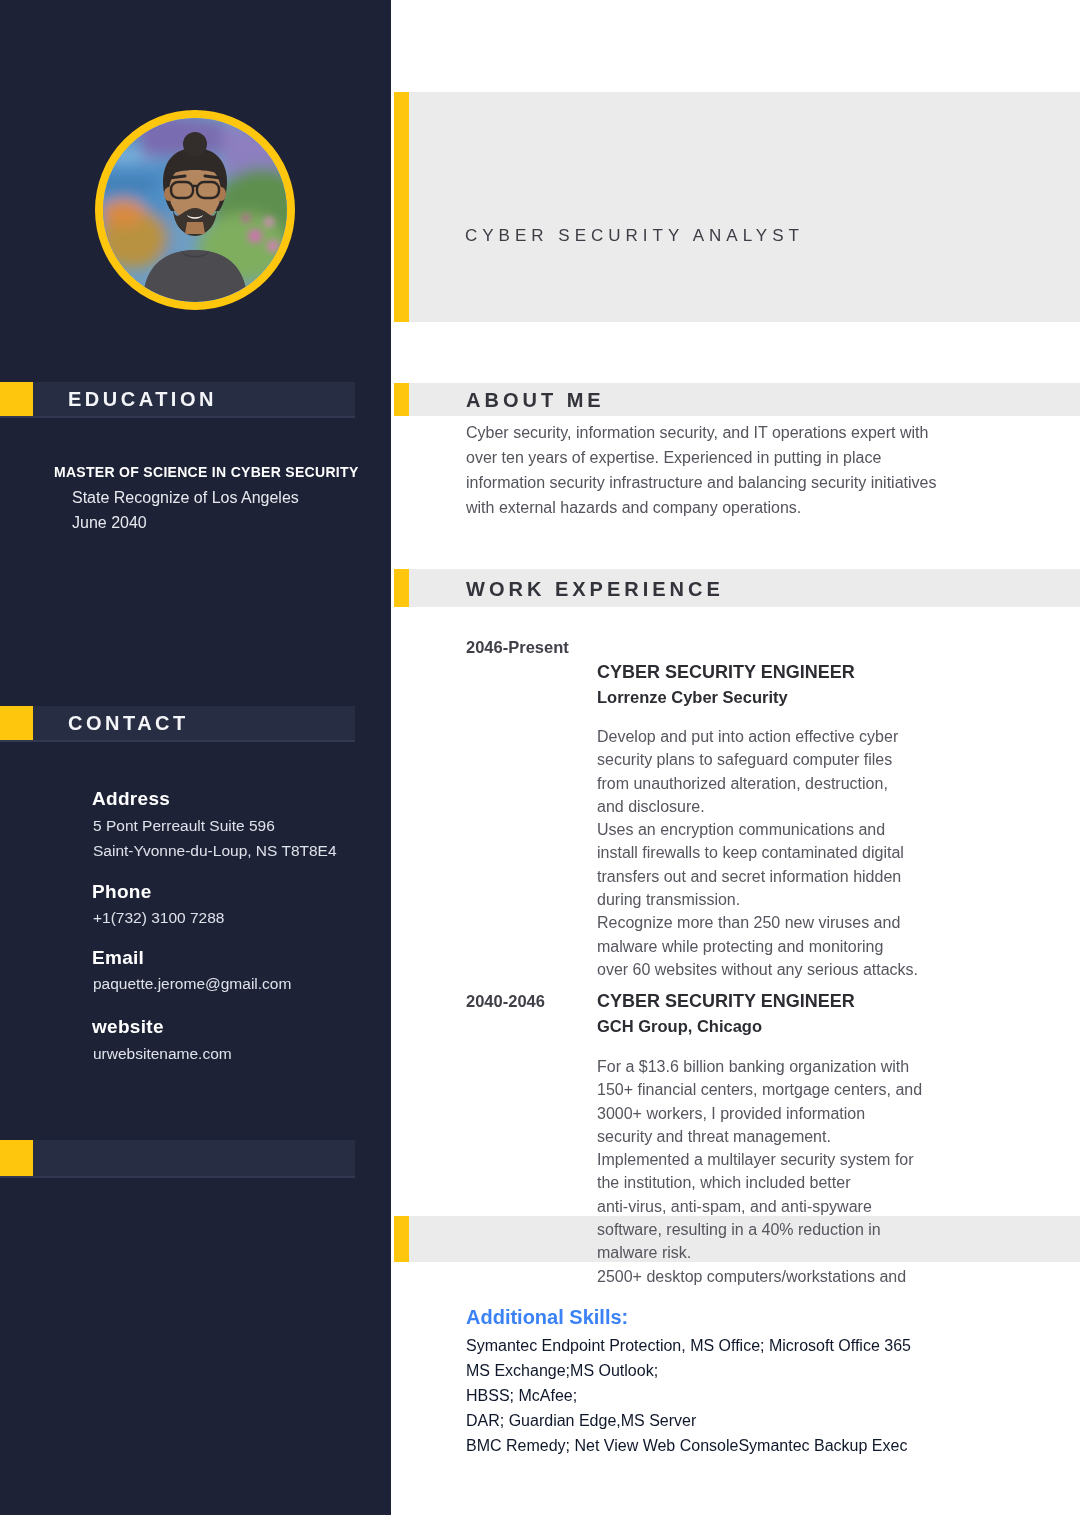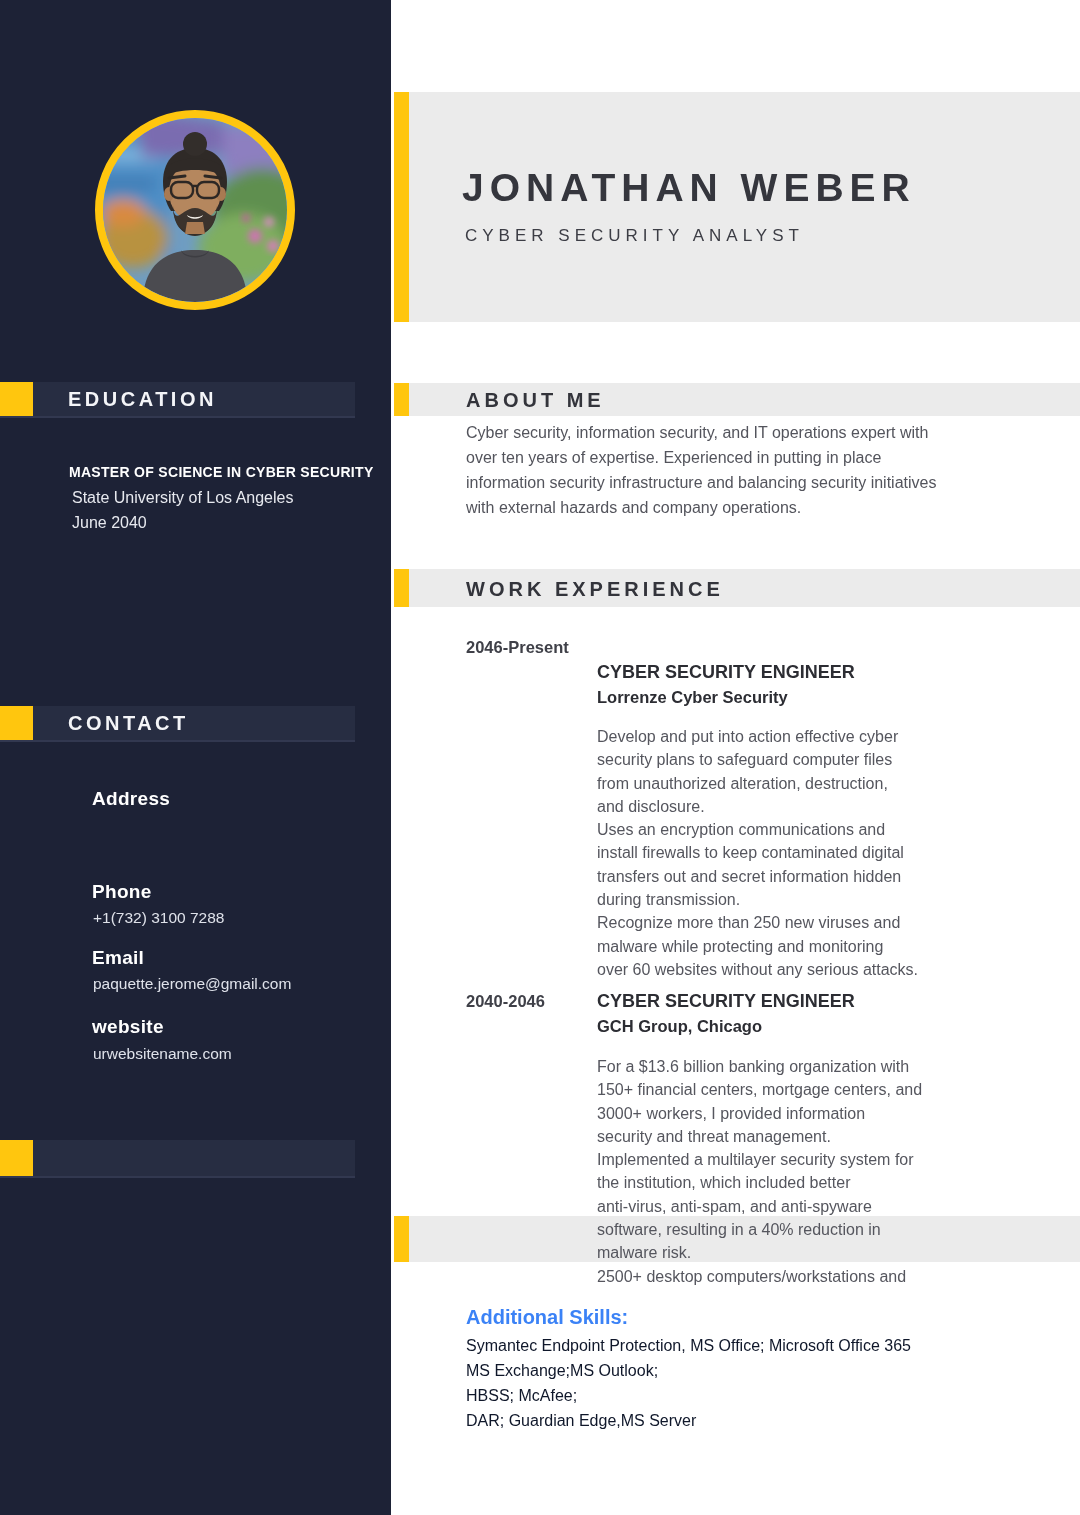--- a/index.html
+++ b/index.html
@@ -18,21 +18,21 @@
   .side-band{position:absolute;left:0;width:355px;height:34px;background:#272d42;border-bottom:2px solid #323850;}
   .side-band .yellow-sq{position:absolute;left:0;top:0;width:33px;height:34px;background:#ffc60e;}
   .side-band .band-title{
     position:absolute;left:68px;top:0;height:34px;line-height:34px;
     color:#f4f5f8;font-size:20px;font-weight:700;letter-spacing:3.5px;white-space:nowrap;
   }
   .edu-band{top:382px;}
   .contact-band{top:706px;}
   .empty-band{top:1140px;height:36px;}
   .empty-band .yellow-sq{height:36px;}
-  .degree{position:absolute;left:69px;top:464px;width:320px;color:#ffffff;font-size:14px;font-weight:700;letter-spacing:.3px;white-space:nowrap;}
+  .degree{position:absolute;left:54px;top:464px;width:320px;color:#ffffff;font-size:14px;font-weight:700;letter-spacing:.3px;white-space:nowrap;}
   .school{position:absolute;left:72px;top:489px;color:#e7e9ef;font-size:16px;}
   .edu-date{position:absolute;left:72px;top:514px;color:#e7e9ef;font-size:16px;}
   .contact-item-label{position:absolute;left:92px;color:#ffffff;font-size:19px;font-weight:700;letter-spacing:.3px;}
   .contact-item-value{position:absolute;left:93px;color:#dfe2ea;font-size:15.5px;line-height:25px;white-space:pre-line;}
   
   .yellow-strip{position:absolute;left:394px;width:15px;background:#ffc60e;}
   .gray-band{position:absolute;left:409px;right:0;background:#ebebeb;}
   .header-band{top:92px;height:230px;}
   .strip-header{top:92px;height:230px;}
   .about-band{top:383px;height:33px;}
@@ -132,42 +132,43 @@
         <path d="M78,132 c4,8 24,8 28,0 c-2,10 -26,10 -28,0 z" fill="#3d3d42"></path>
       </g>
     </svg>
   </div>
 
   <div class="side-band edu-band">
     <div class="yellow-sq"></div>
     <div class="band-title">EDUCATION</div>
   </div>
   <div class="degree">MASTER OF SCIENCE IN CYBER SECURITY</div>
-  <div class="school">State University of Los Angeles</div>
+  <div class="school">State Recognize of Los Angeles</div>
   <div class="edu-date">June 2040</div>
 
   <div class="side-band contact-band">
     <div class="yellow-sq"></div>
     <div class="band-title">CONTACT</div>
   </div>
   <div class="contact-item-label" style="top:788px">Address</div>
+  <div class="contact-item-value" style="top:813px">5 Pont Perreault Suite 596
+Saint-Yvonne-du-Loup, NS T8T8E4</div>
   <div class="contact-item-label" style="top:881px">Phone</div>
   <div class="contact-item-value" style="top:905px">+1(732) 3100 7288</div>
   <div class="contact-item-label" style="top:947px">Email</div>
   <div class="contact-item-value" style="top:971px">paquette.jerome@gmail.com</div>
   <div class="contact-item-label" style="top:1016px">website</div>
   <div class="contact-item-value" style="top:1041px">urwebsitename.com</div>
 
   <div class="side-band empty-band">
     <div class="yellow-sq"></div>
   </div>
 
   <div class="gray-band header-band"></div>
   <div class="yellow-strip strip-header"></div>
-  <div class="name">JONATHAN WEBER</div>
   <div class="job-title-line">CYBER SECURITY ANALYST</div>
 
   <div class="gray-band about-band"></div>
   <div class="yellow-strip strip-about"></div>
   <div class="section-title about-title">ABOUT ME</div>
   <div class="about-text">Cyber security, information security, and IT operations expert with
 over ten years of expertise. Experienced in putting in place
 information security infrastructure and balancing security initiatives
 with external hazards and company operations.</div>
 
@@ -205,14 +206,15 @@
 2500+ desktop computers/workstations and</div>
 
   <div class="gray-band deco-band"></div>
   <div class="yellow-strip strip-deco"></div>
 
   <div class="skills-title">Additional Skills:</div>
   <div class="skill-line sk-0">Symantec Endpoint Protection, MS Office;  Microsoft Office 365</div>
   <div class="skill-line sk-1">MS Exchange;MS Outlook;</div>
   <div class="skill-line sk-2">HBSS; McAfee;</div>
   <div class="skill-line sk-3">DAR; Guardian Edge,MS Server</div>
+  <div class="skill-line sk-4">BMC Remedy; Net View Web ConsoleSymantec Backup Exec</div>
 
 </div>
 
 </body></html>

